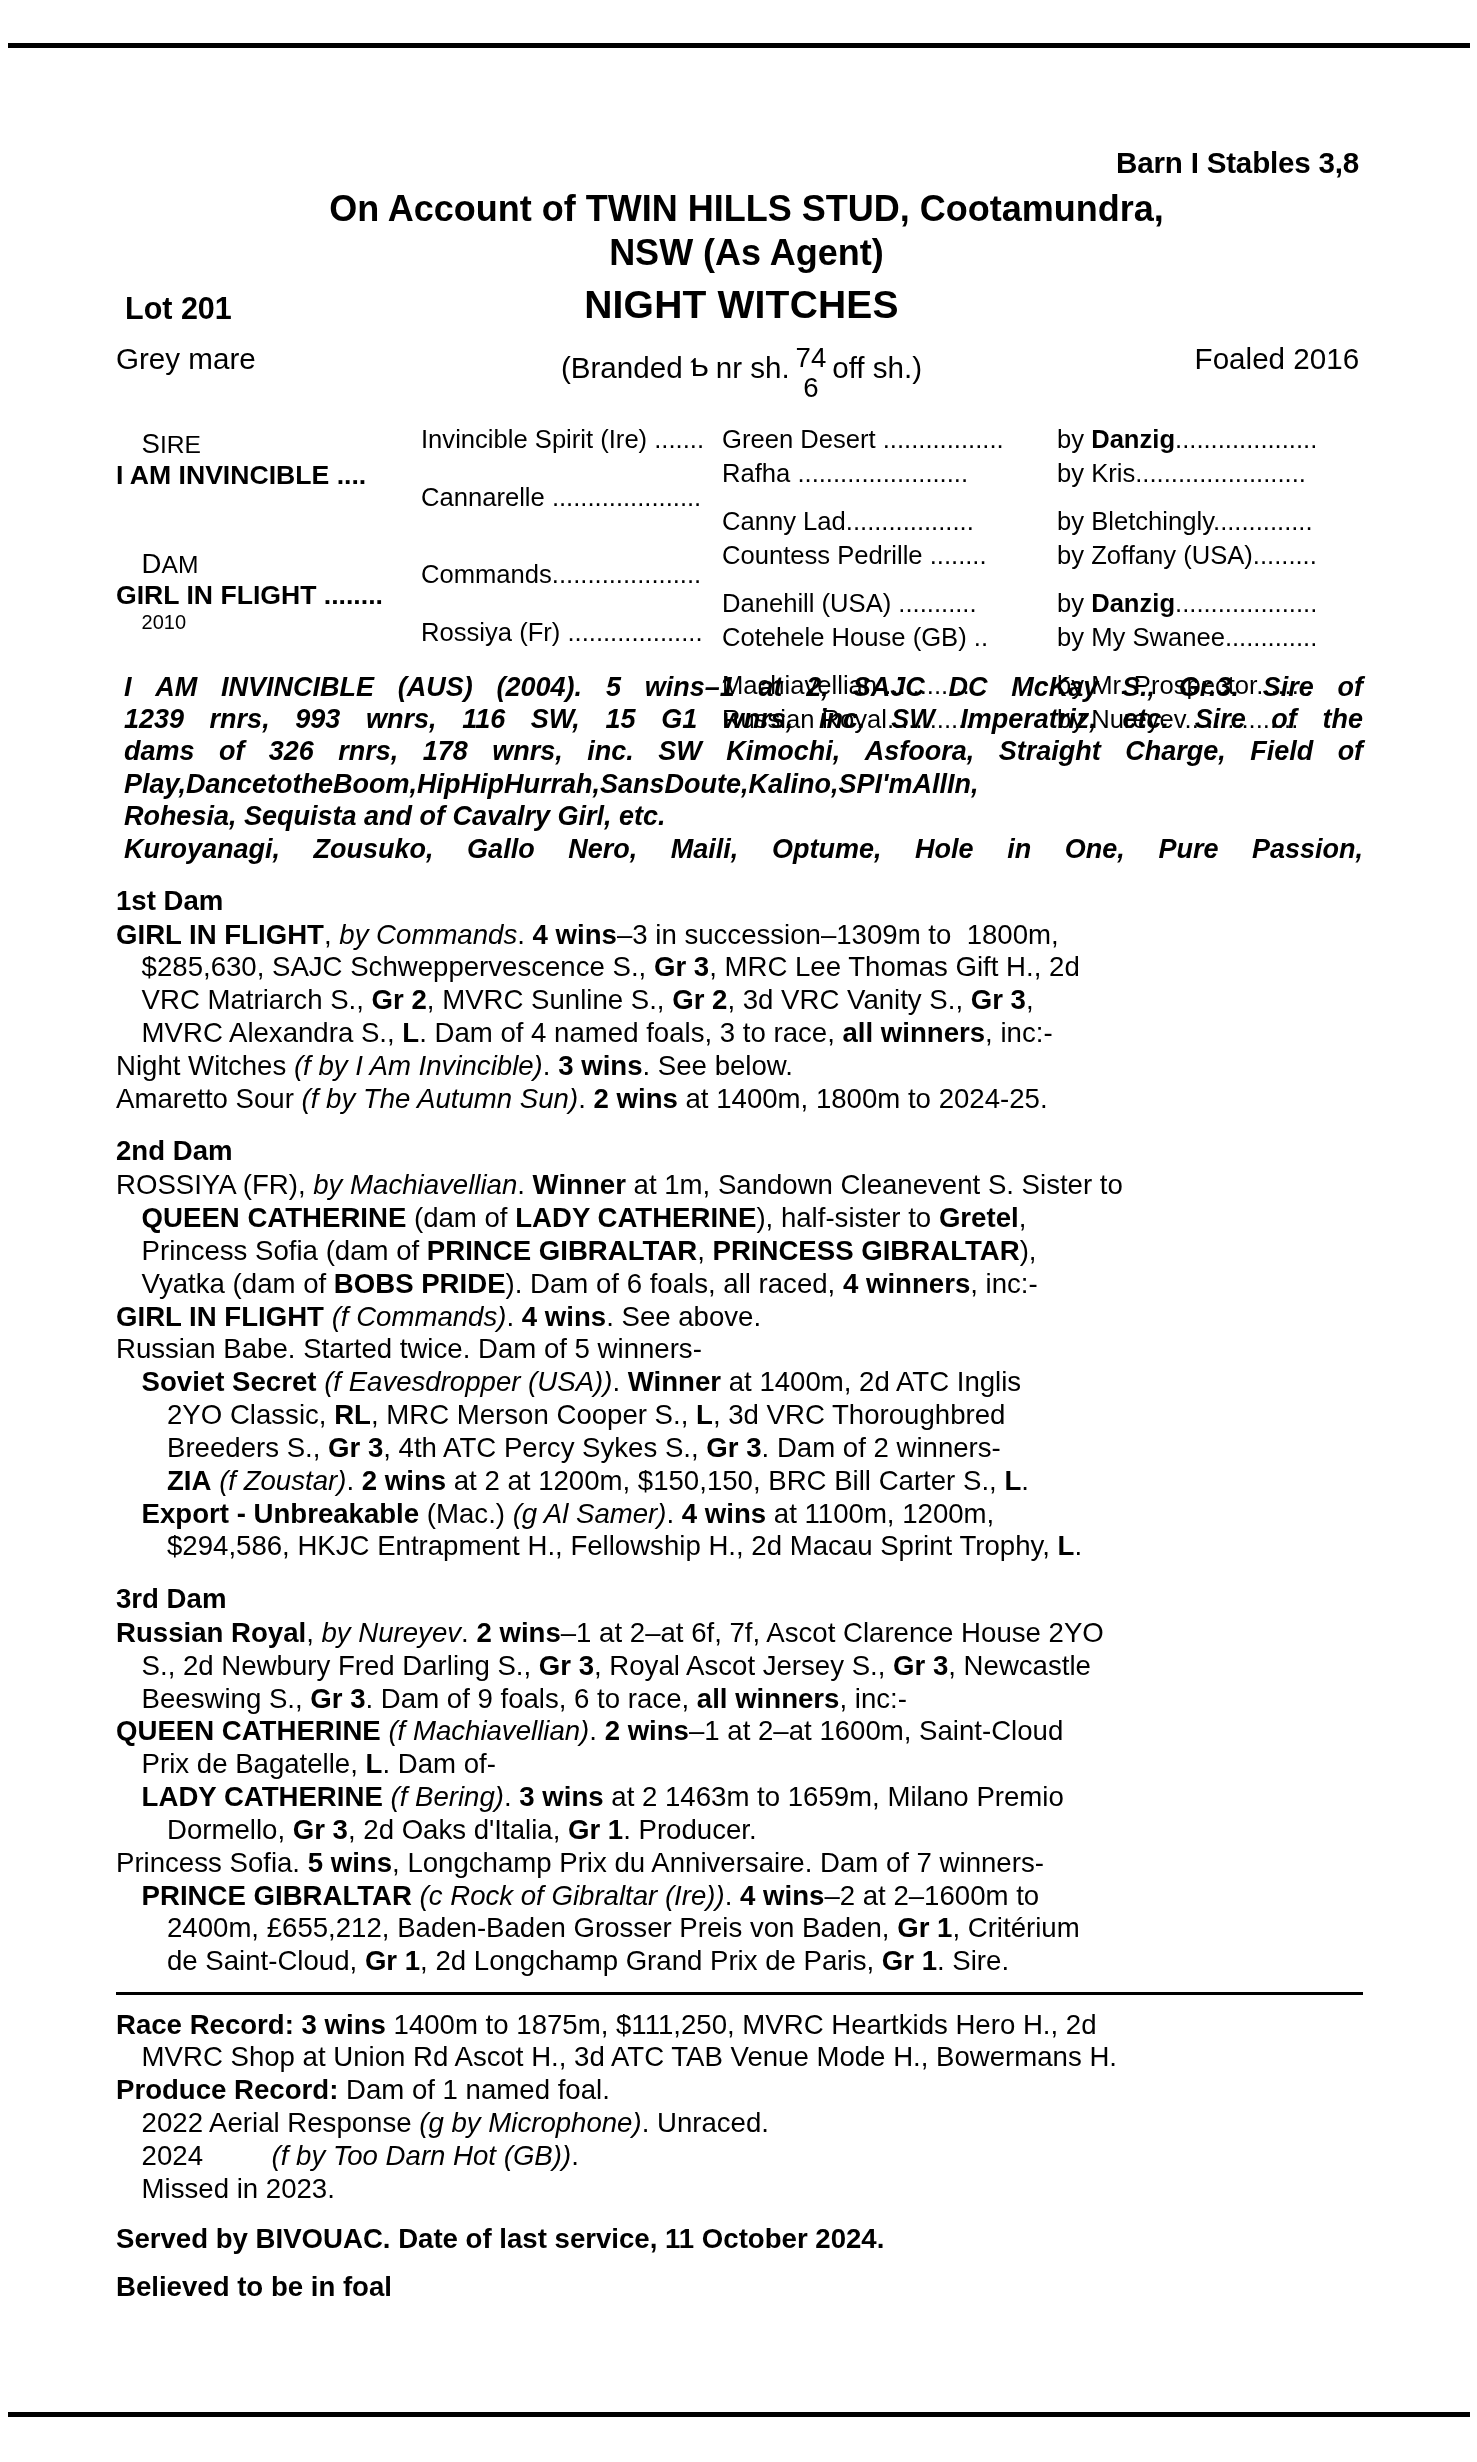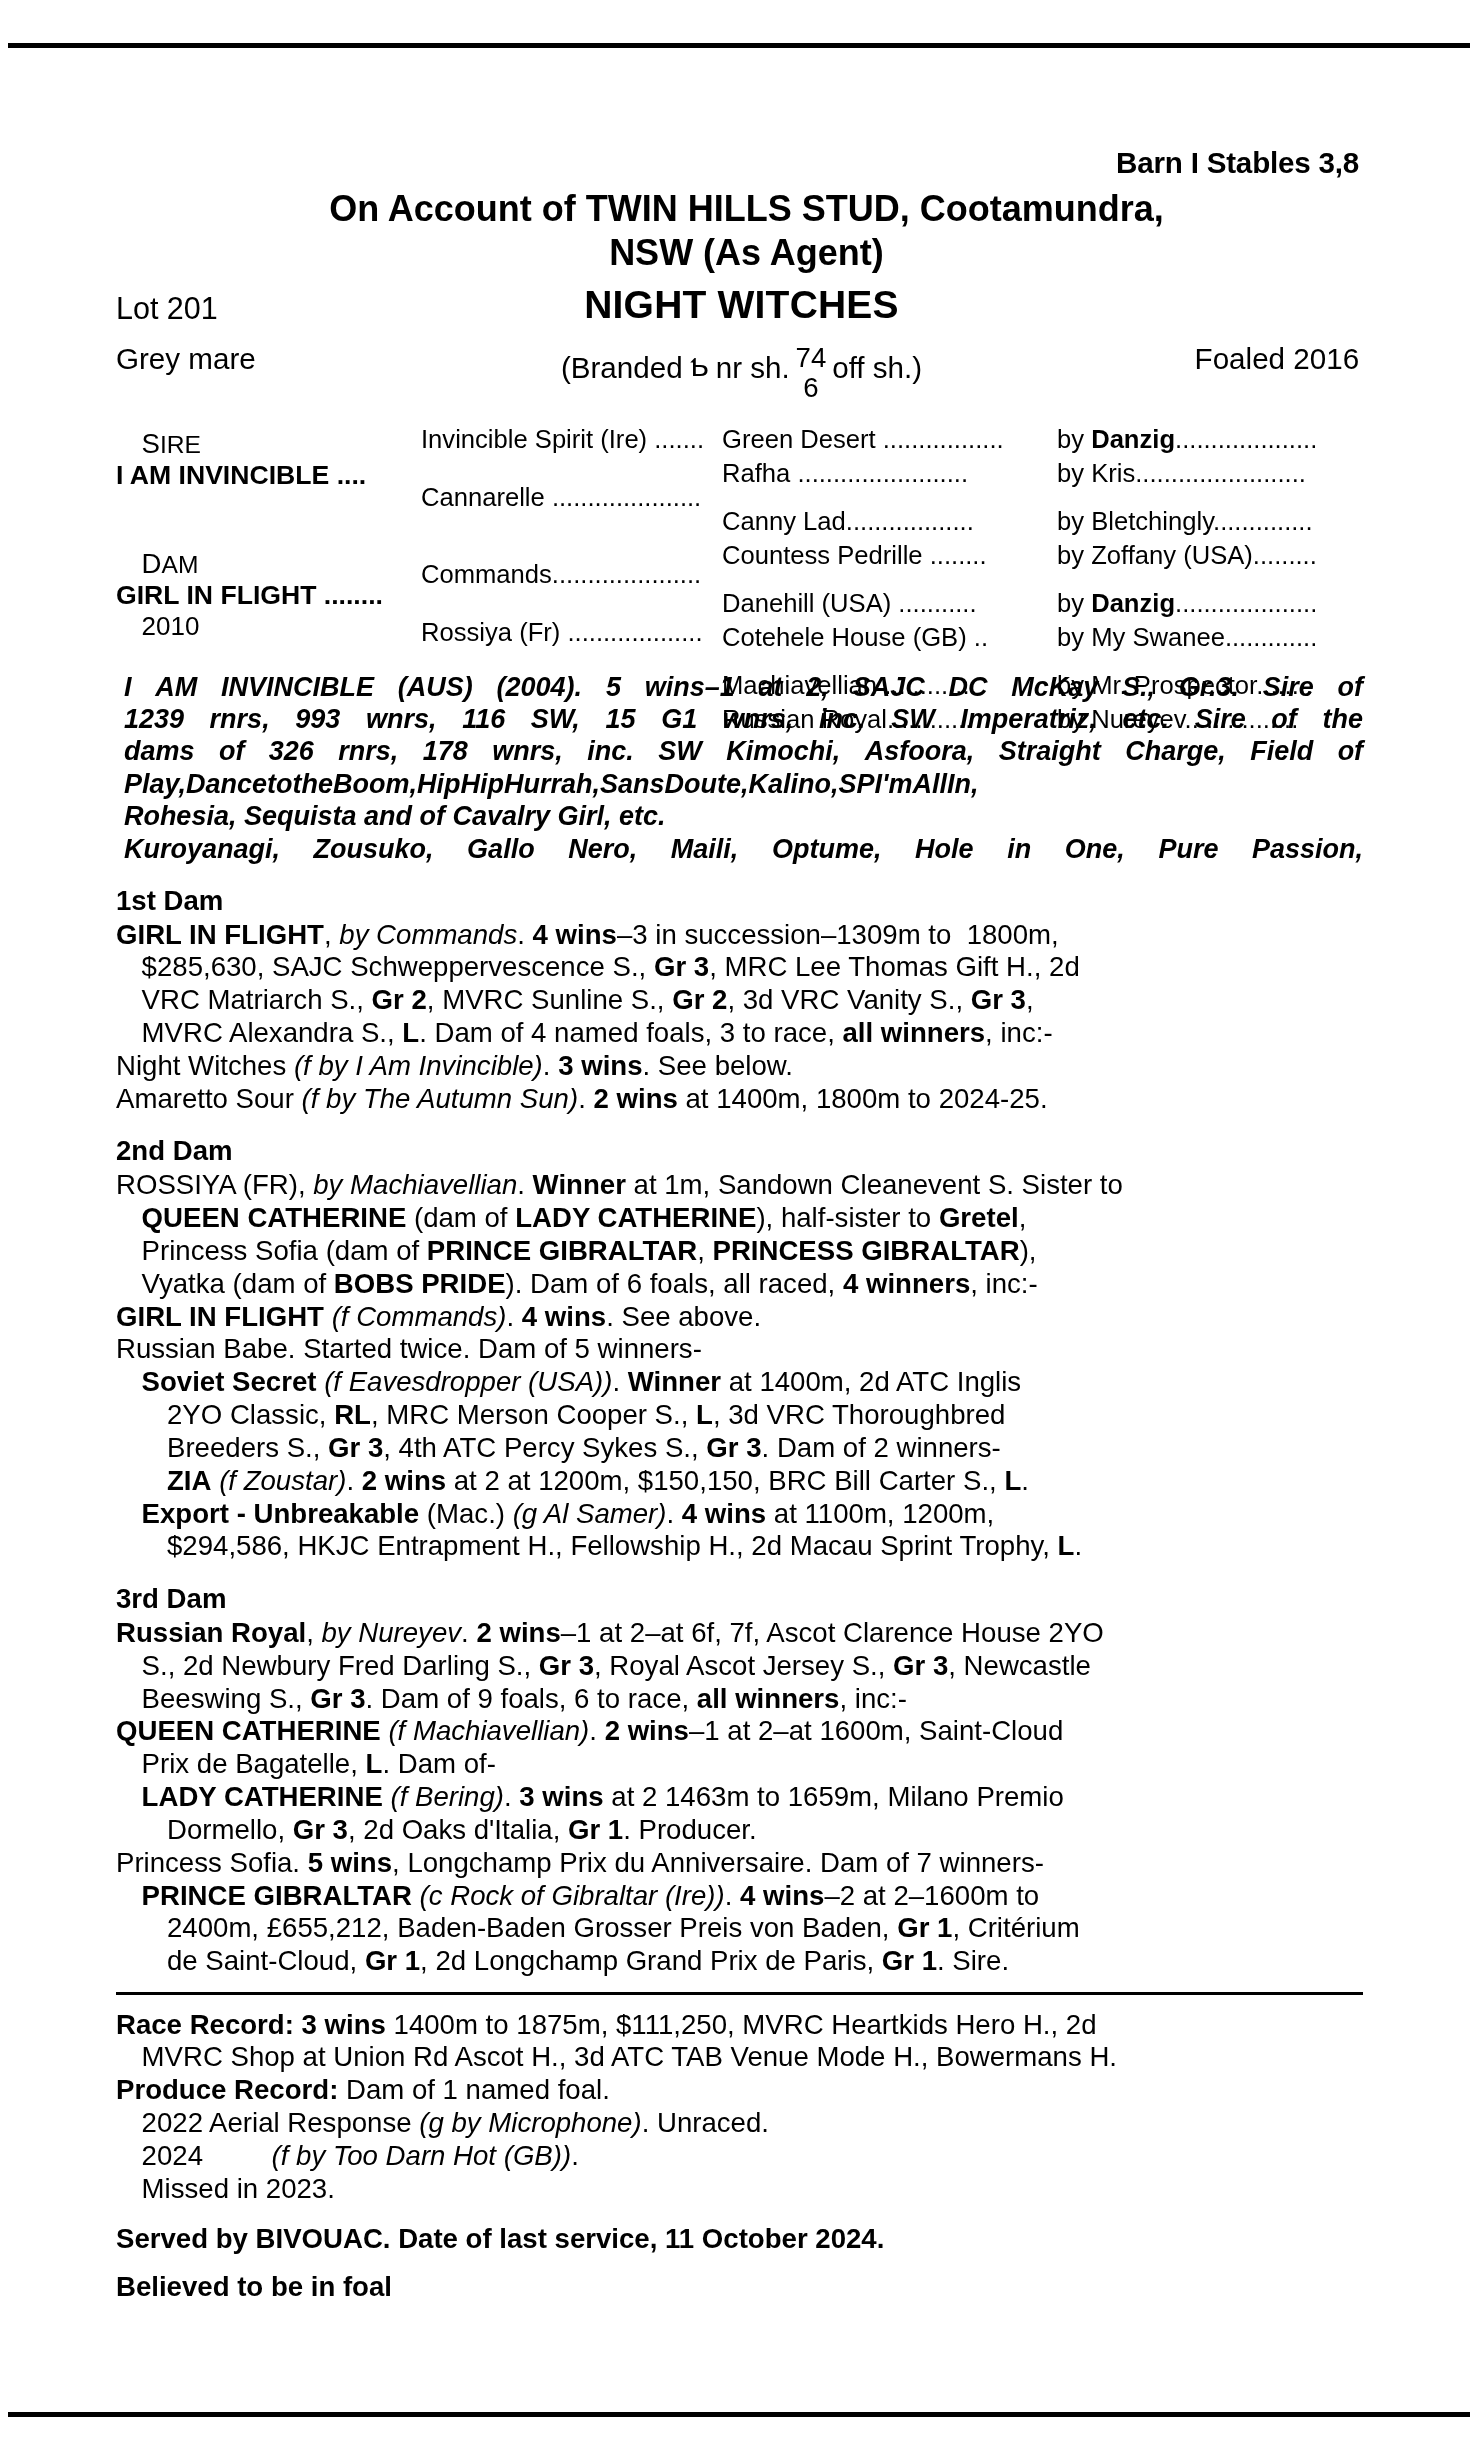--- a/index.html
+++ b/index.html
@@ -55,22 +55,22 @@
     margin-top: 9.9px;
     padding-left: 9.9px;
   }
   .titlerow {
     position: relative;
     margin-top: 9.9px;
     height: 45px;
   }
   .lotno {
     position: absolute;
-    left: 0; top: 5.9px;
-    font-weight: normal;
+    left: 9px; top: 5.9px;
+    font-weight: bold;
     font-size: 30.5px;
   }
   .horsename {
     text-align: center;
     font-weight: bold;
     font-size: 39px;
     letter-spacing: 0.2px;
     line-height: 1.05;
   }
   .descrow {
@@ -126,21 +126,21 @@
   .ped .col4 {
     position: absolute; left: 941px; top: 0; width: 325px;
   }
   .sc { font-size: 24.6px; }
   .sc .big { font-size: 27.6px; }
   .ped-name-bold {
     font-weight: bold;
     font-size: 26.6px;
     white-space: nowrap;
   }
-  .ped-year { font-size: 26px; padding-left: 25.6px; }
+  .ped-year { font-size: 20px; padding-left: 25.6px; }
   .row26 { height: 34px; line-height: 34px; white-space: nowrap; }
 
   
   .blurb {
     margin-top: 13.8px;
     font-weight: bold;
     font-style: italic;
     font-size: 27px;
     line-height: 1.20;
     text-align: justify;

